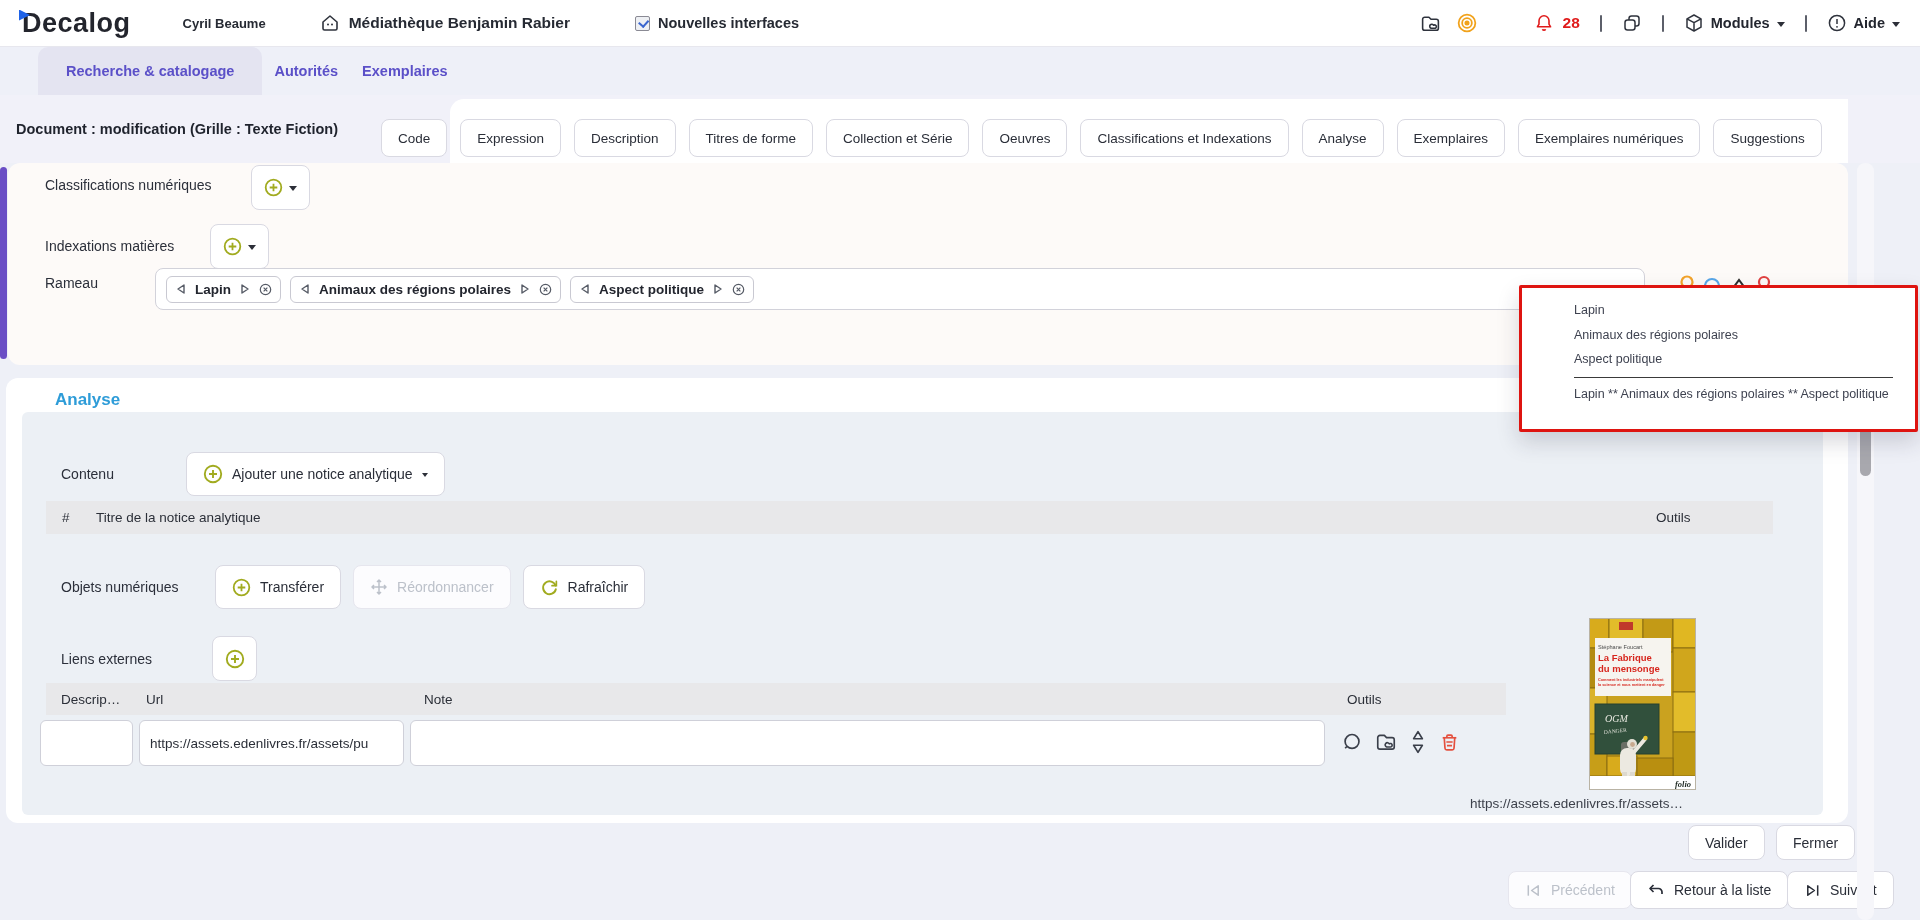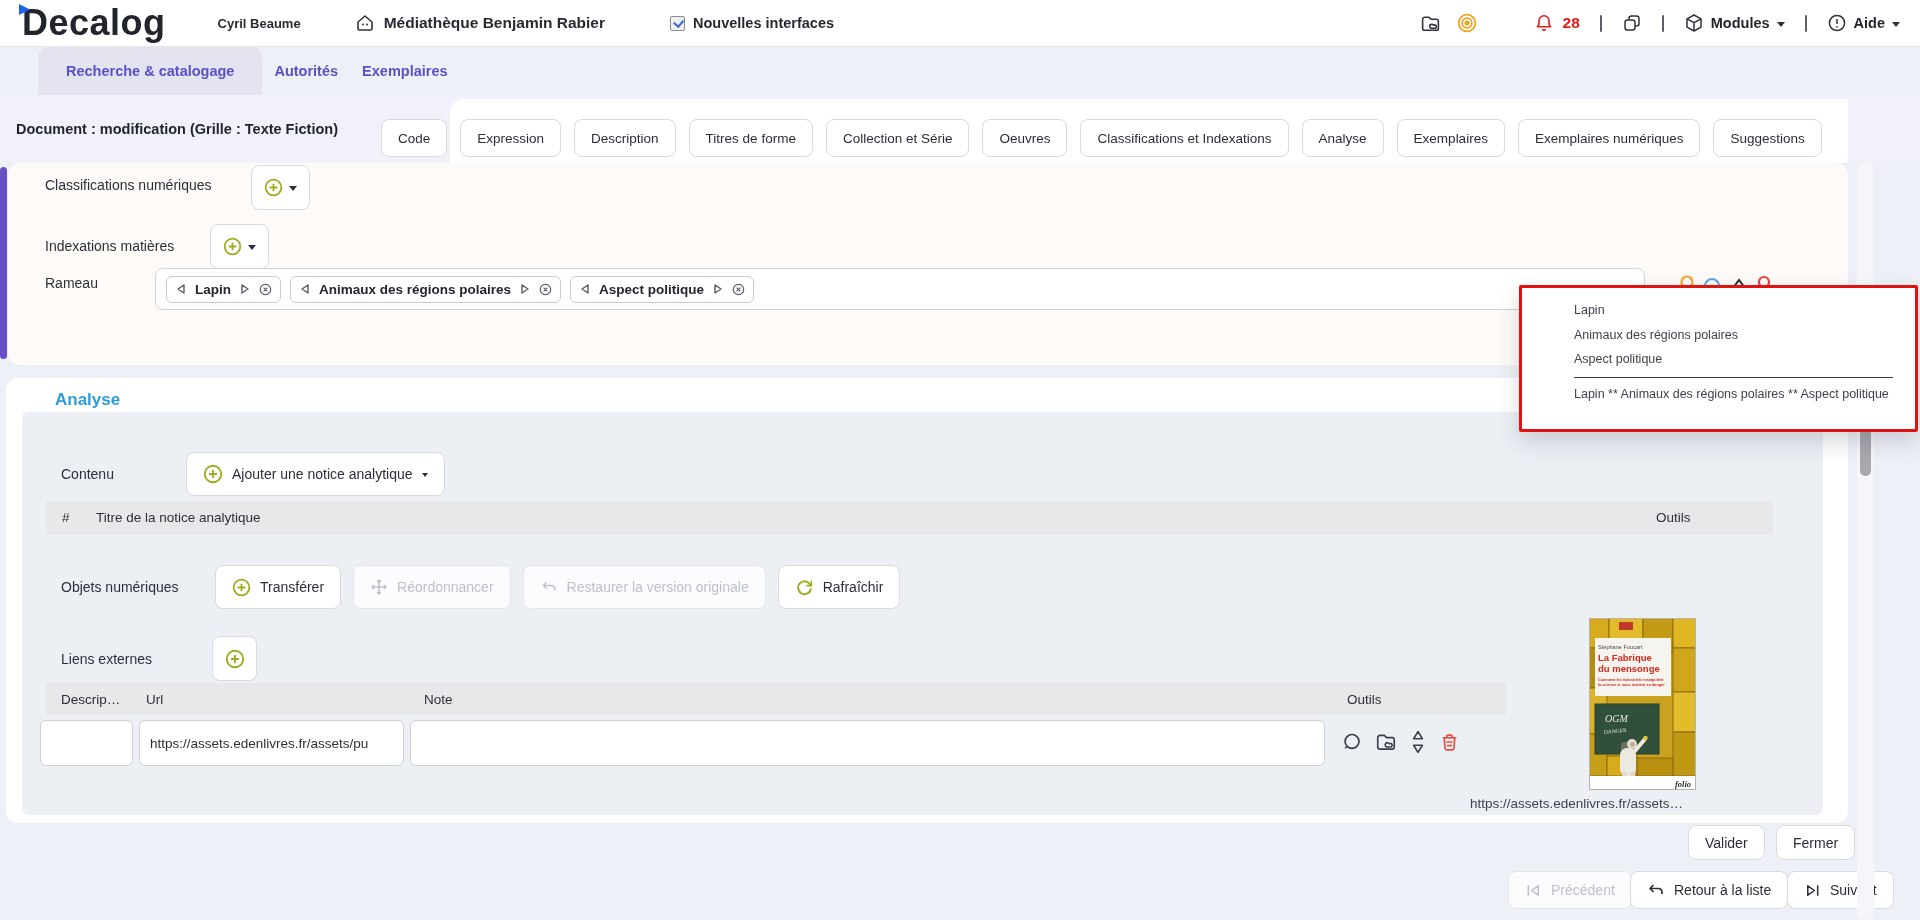--- a/index.html
+++ b/index.html
@@ -12,21 +12,21 @@
     color:#262a33;
   }
   svg { display:block; }
 
   
   .header {
     position:absolute; left:0; top:0; width:1920px; height:47px;
     background:#ffffff; border-bottom:1px solid #e7e7ee;
     display:flex; align-items:center; padding:0 20px;
   }
-  .logo { position:relative; font-size:36px; font-weight:bold; color:#23252d; letter-spacing:.5px; margin-left:2px; }
+  .logo { position:relative; font-size:27px; font-weight:bold; color:#23252d; letter-spacing:.5px; margin-left:2px; }
   .logo::before {
     content:""; position:absolute; left:-3px; top:2px; width:11px; height:11px;
     background:#1f63e8; clip-path:polygon(0 0, 100% 50%, 0 100%);
   }
   .hdr-user { font-size:13px; font-weight:bold; margin-left:52px; }
   .hdr-lib { display:flex; align-items:center; gap:9px; margin-left:54px; font-size:15.5px; font-weight:bold; }
   .hdr-newint { display:flex; align-items:center; gap:8px; margin-left:65px; font-size:14.5px; font-weight:bold; }
   .checkbox {
     width:15px; height:15px; border:1px solid #8a8a94; background:#eef0f4; border-radius:2px;
     position:relative;
@@ -360,26 +360,20 @@
           <circle cx="9" cy="9" r="7.4"></circle>
             <path d="M9 5.4 V12.6 M5.4 9 H12.6"></path>
         </svg>
         <span>Transférer</span>
       </button>
       <button class="btn disabled" disabled="">
         <svg width="18" height="18" viewBox="0 0 18 18" fill="none" stroke="#bcc1ca" stroke-width="1.5" stroke-linejoin="round">
           <path d="M9 2 V16 M2 9 H16 M7 4 L9 2 L11 4 M7 14 L9 16 L11 14 M4 7 L2 9 L4 11 M14 7 L16 9 L14 11"></path>
         </svg>
         <span>Réordonnancer</span>
-      </button>
-      <button class="btn disabled" disabled="">
-        <svg width="18" height="18" viewBox="0 0 18 18" fill="none" stroke="#bcc1ca" stroke-width="1.6" stroke-linejoin="round">
-          <path d="M6.5 4.5 L3.5 7.5 L6.5 10.5 M3.5 7.5 H11 a4 4 0 0 1 4 4 v1"></path>
-        </svg>
-        <span>Restaurer la version originale</span>
       </button>
       <button class="btn">
         <svg width="19" height="19" viewBox="0 0 18 18" fill="none" stroke="#a1ab1f" stroke-width="1.8" stroke-linecap="round">
           <path d="M14.8 7.2 a6.1 6.1 0 1 0 .2 3.4"></path>
           <path d="M15.5 3.2 V7.3 H11.4" stroke-width="1.6"></path>
         </svg>
         <span>Rafraîchir</span>
       </button>
     </div>
 

